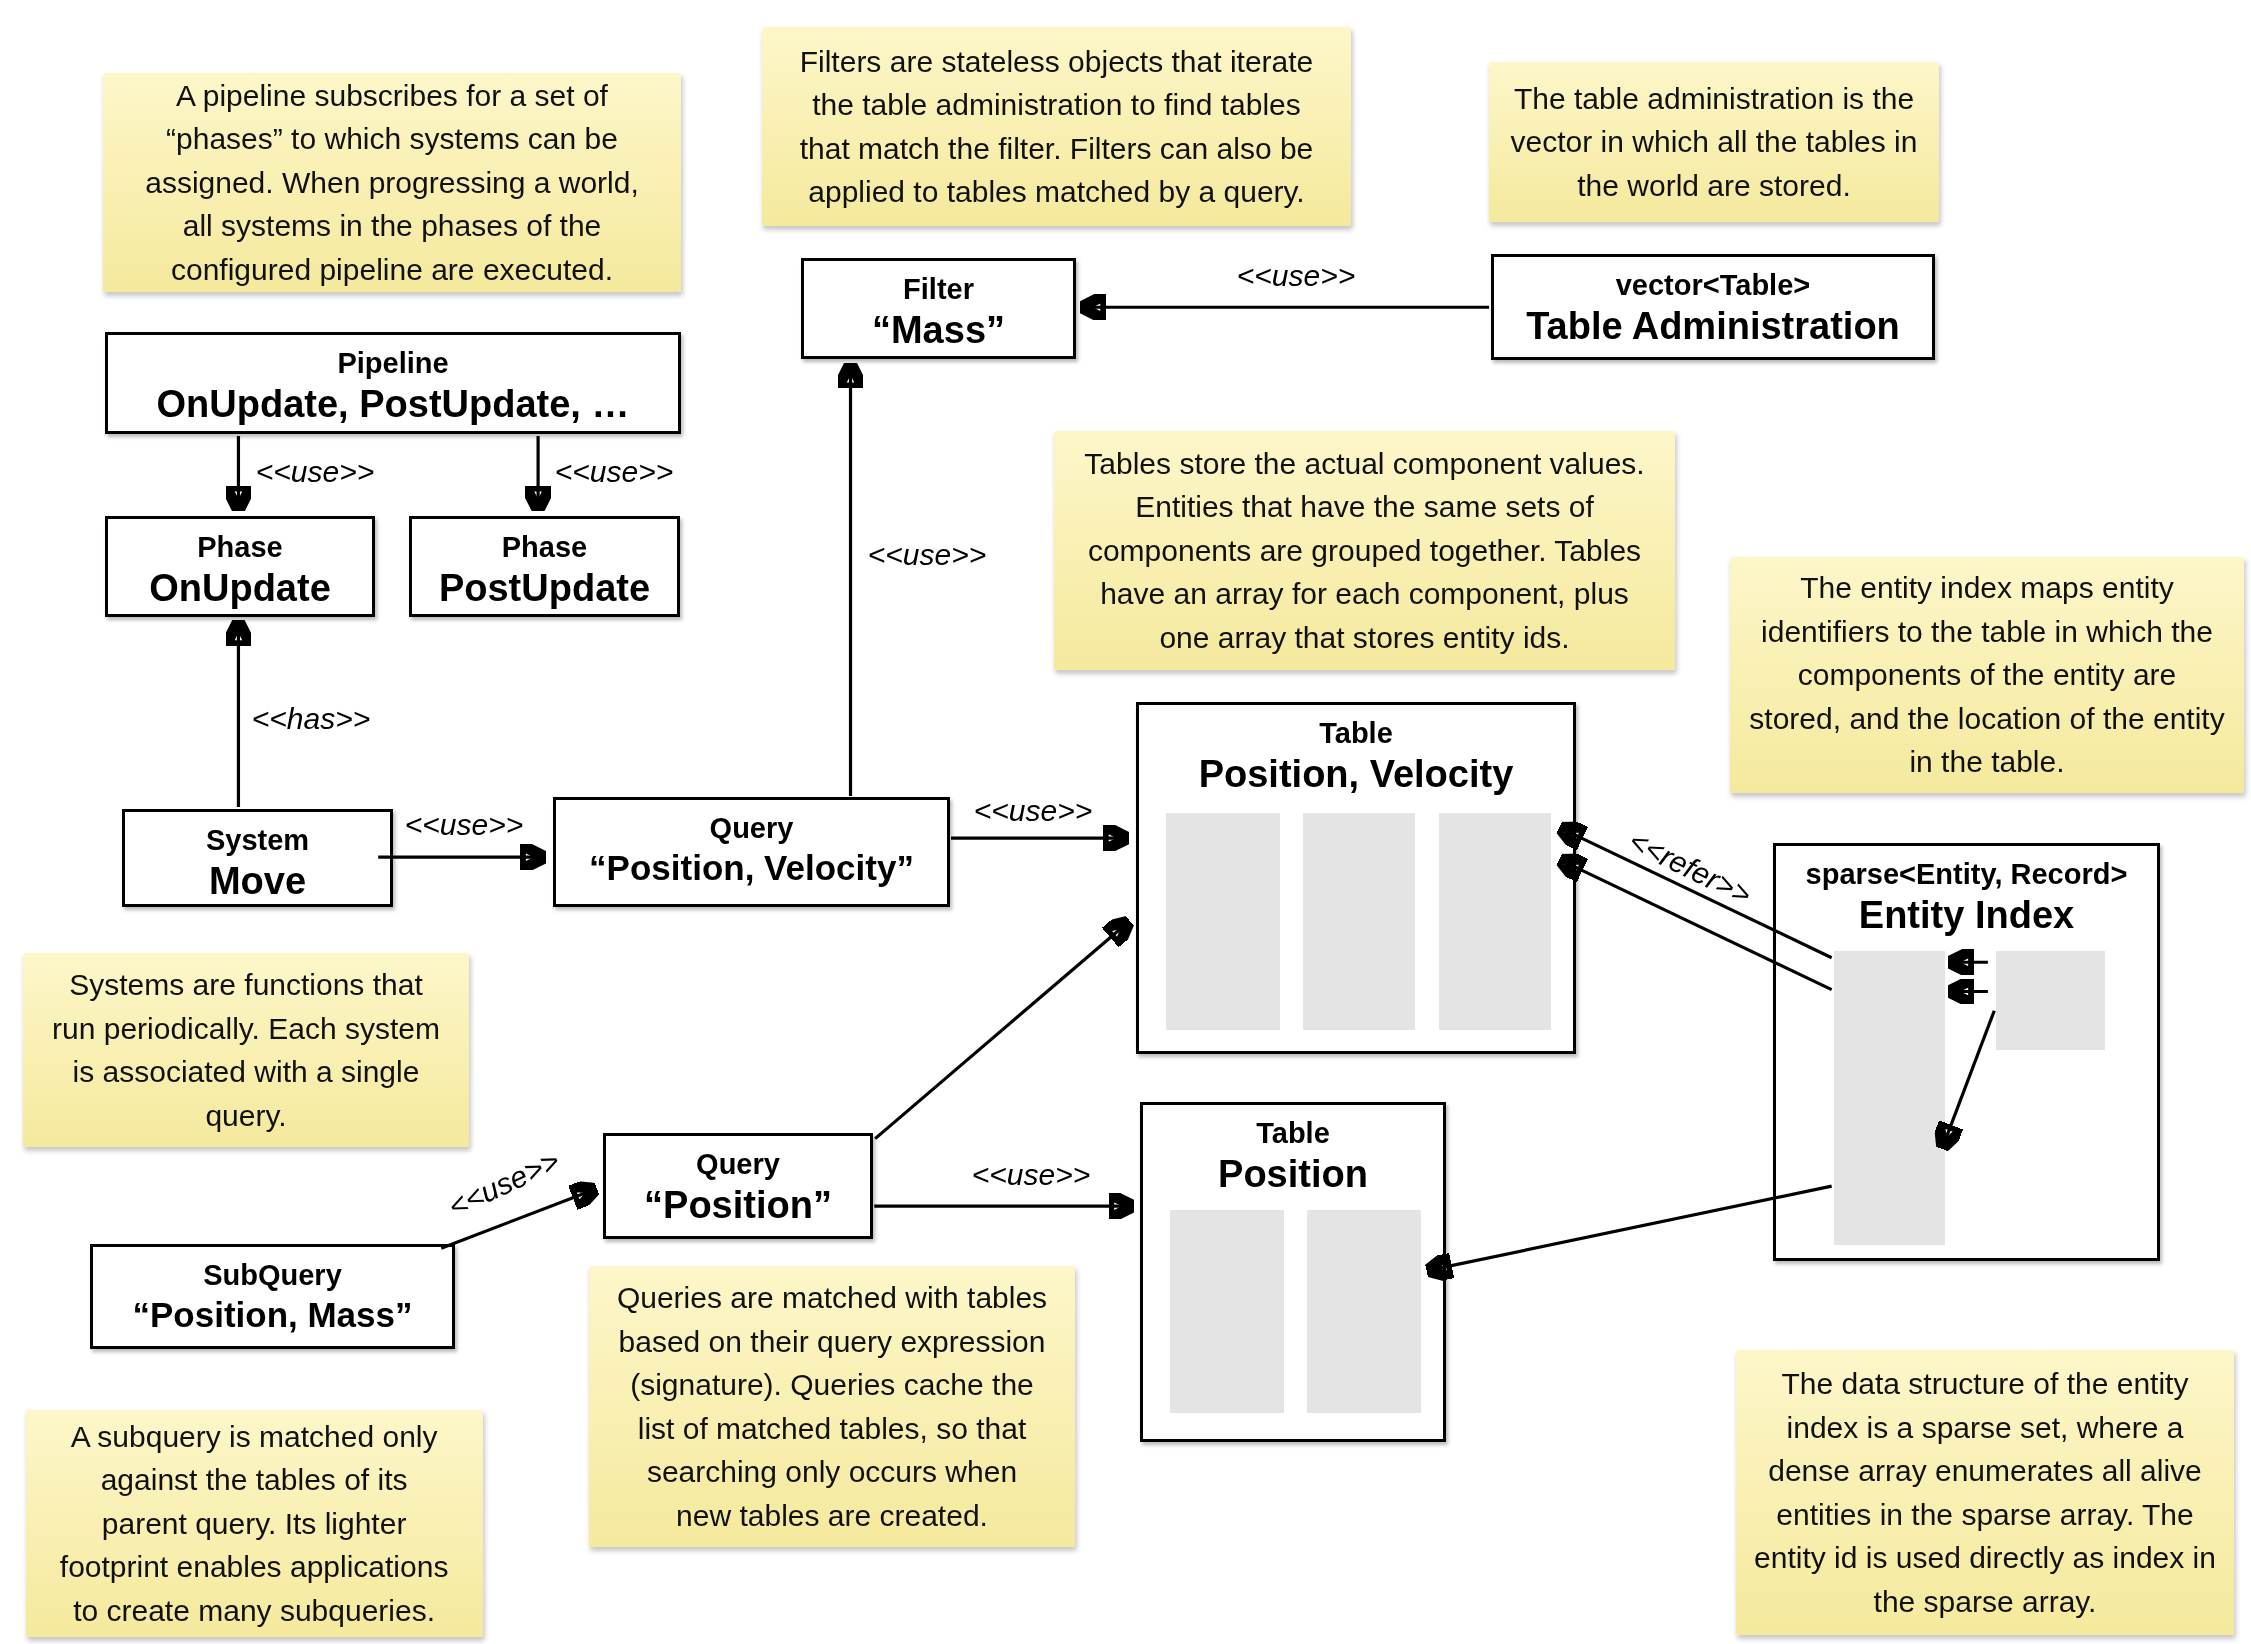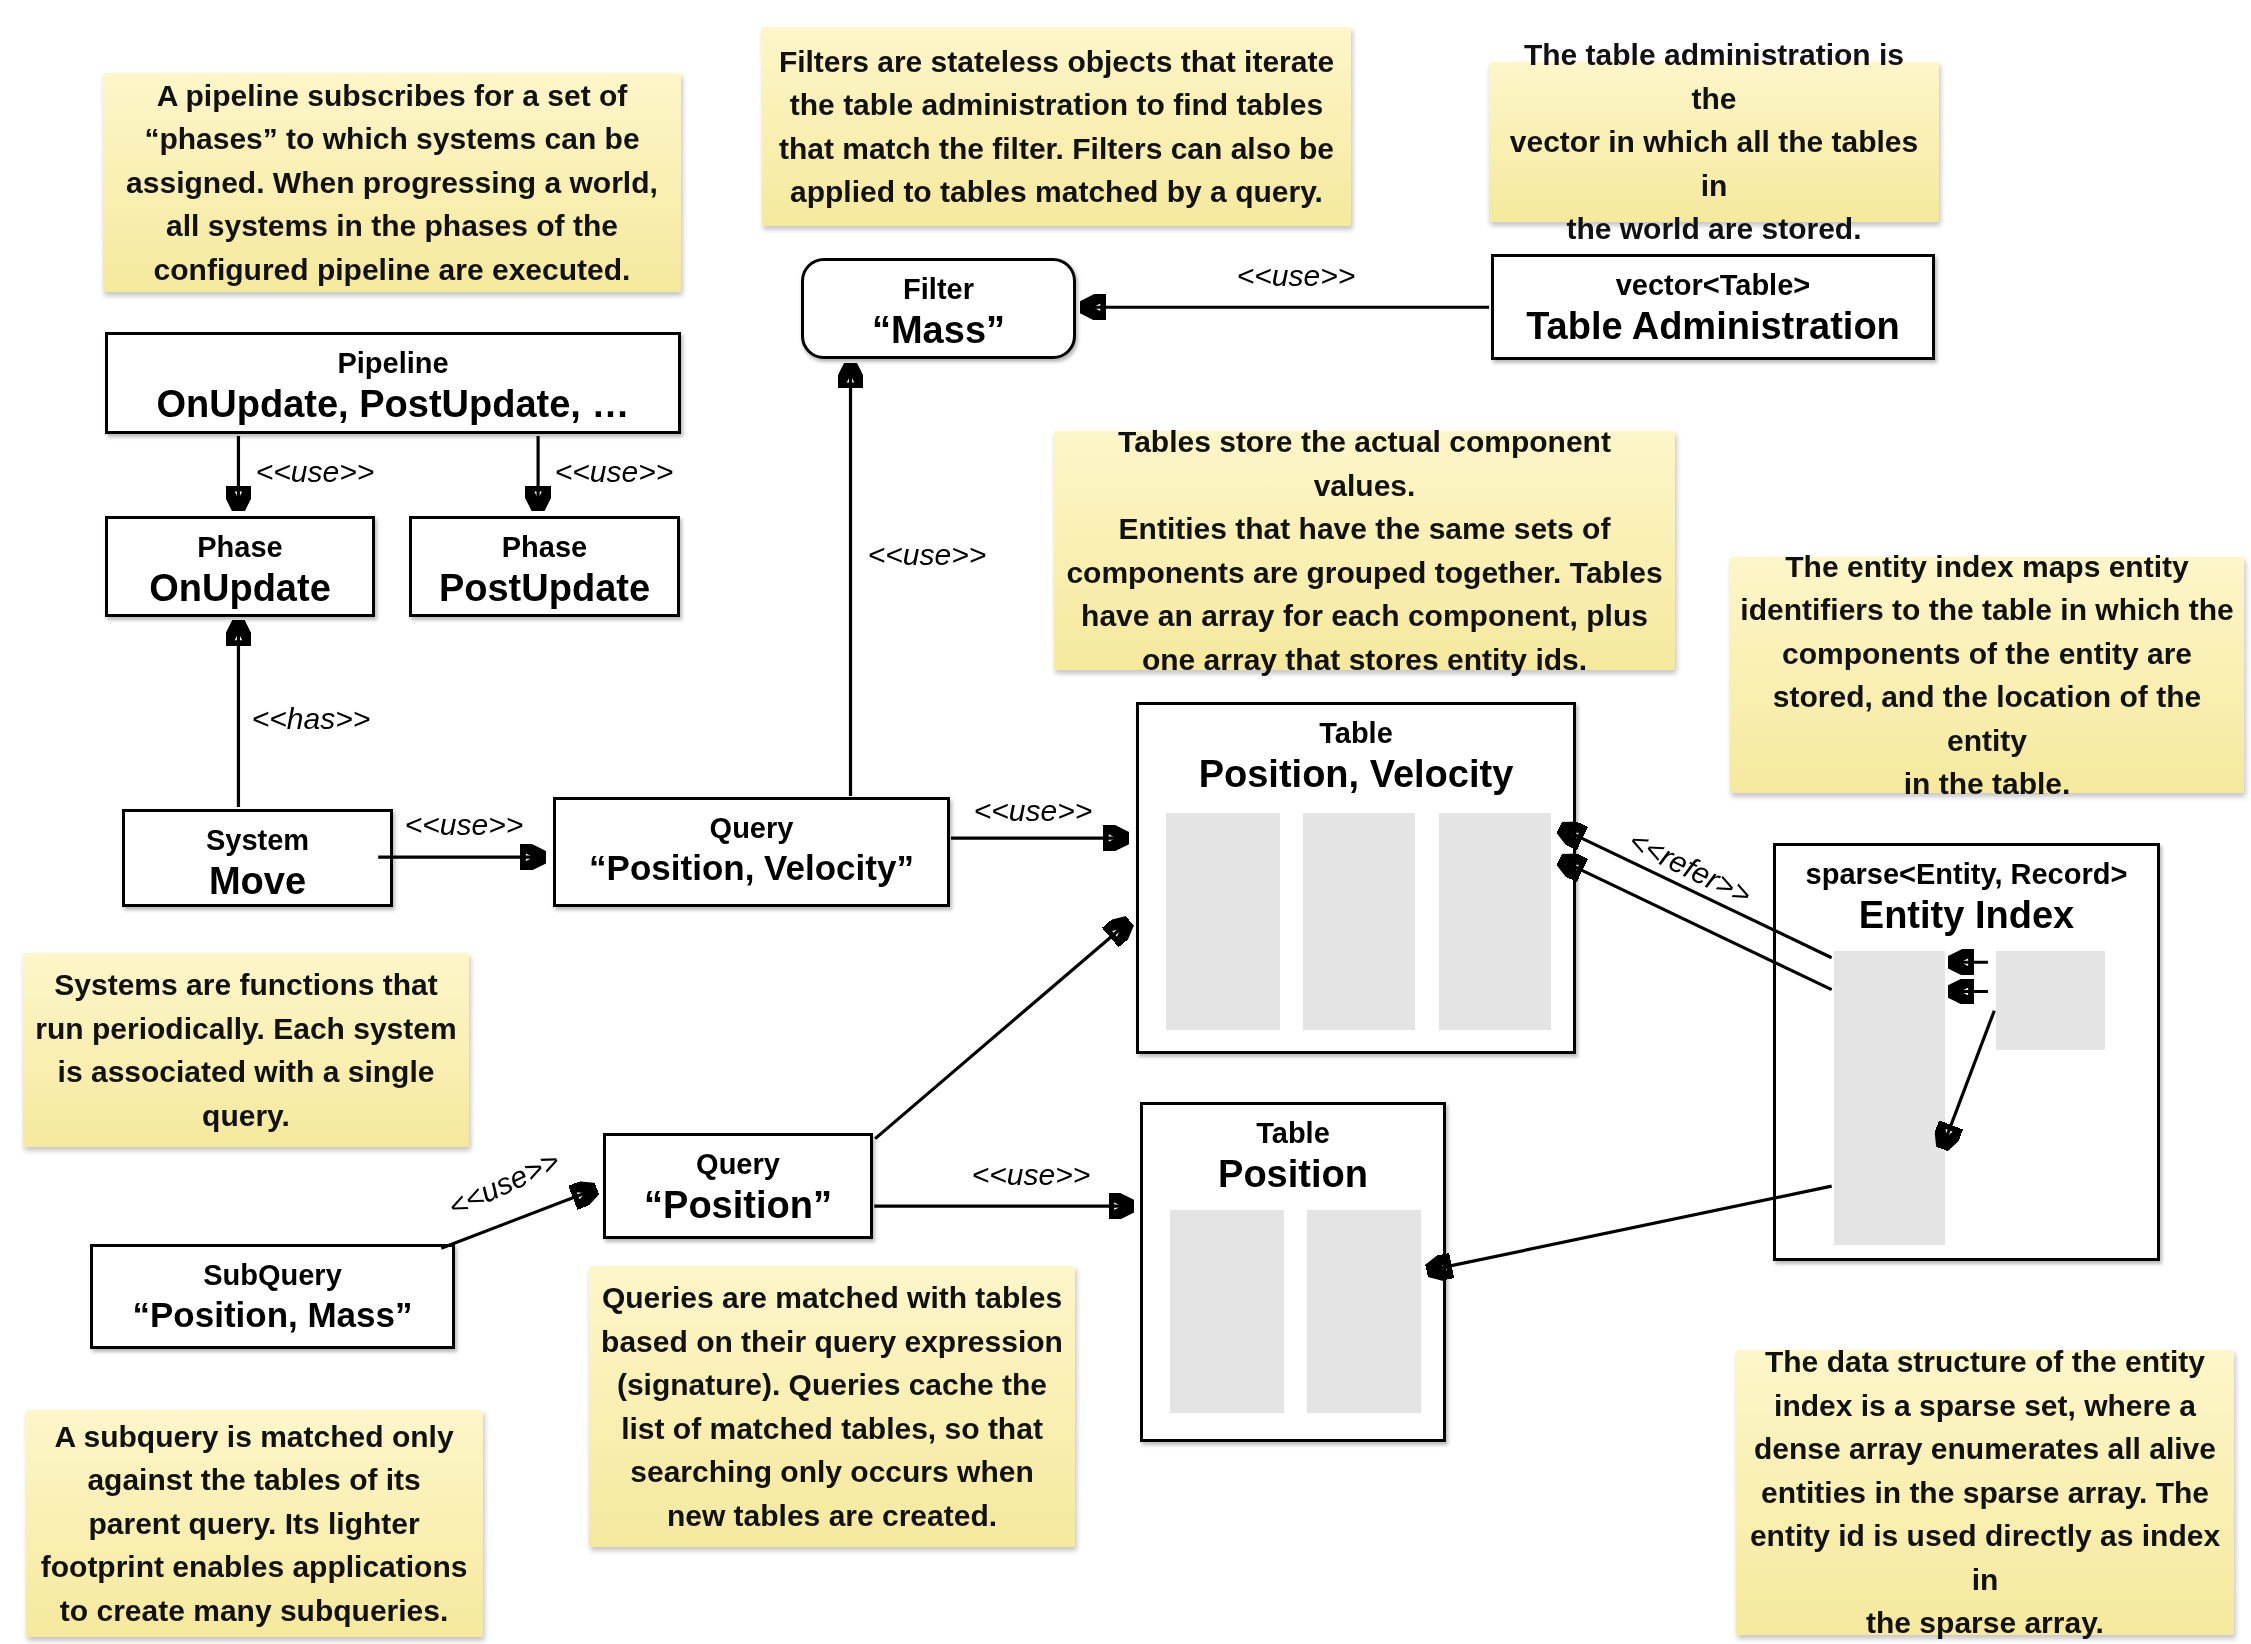--- a/index.html
+++ b/index.html
@@ -25,21 +25,20 @@
     display: flex;
     align-items: center;
     justify-content: center;
     text-align: center;
     font-size: 30px;
     line-height: 1.45;
     color: #111;
     white-space: pre-line;
     padding: 3.7px 9.1px;
     box-sizing: border-box;
-    font-weight: bold;
   }
   .box {
     position: absolute;
     background: #ffffff;
     border: 3.7px solid #000;
     box-shadow: 1.8px 2.7px 3.7px rgba(0,0,0,0.28);
     box-sizing: border-box;
     text-align: center;
   }
   .box-title {
@@ -151,21 +150,21 @@
   <div class="box" style="left:122px; top:809px; width:271px; height:98px;">
     <div class="box-title">System</div>
     <div class="box-name">Move</div>
   </div>
 
   <div class="box" style="left:553px; top:797px; width:397px; height:110px;">
     <div class="box-title">Query</div>
     <div class="box-name sm">“Position, Velocity”</div>
   </div>
 
-  <div class="box" style="left:801px; top:258px; width:275px; height:101px;border-radius:23px;">
+  <div class="box" style="left:801px; top:258px; width:275px; height:101px;">
     <div class="box-title">Filter</div>
     <div class="box-name">“Mass”</div>
   </div>
 
   <div class="box" style="left:1491px; top:254px; width:444px; height:106px;">
     <div class="box-title">vector&lt;Table&gt;</div>
     <div class="box-name">Table Administration</div>
   </div>
 
   <div class="box" style="left:1136px; top:702px; width:440px; height:352px;">

